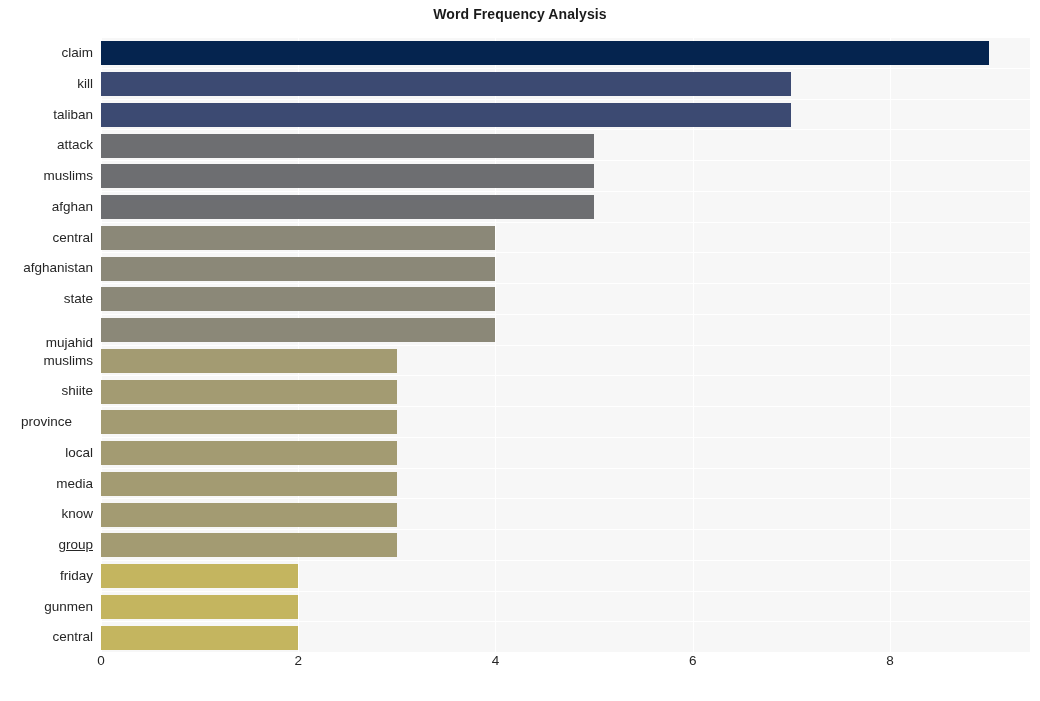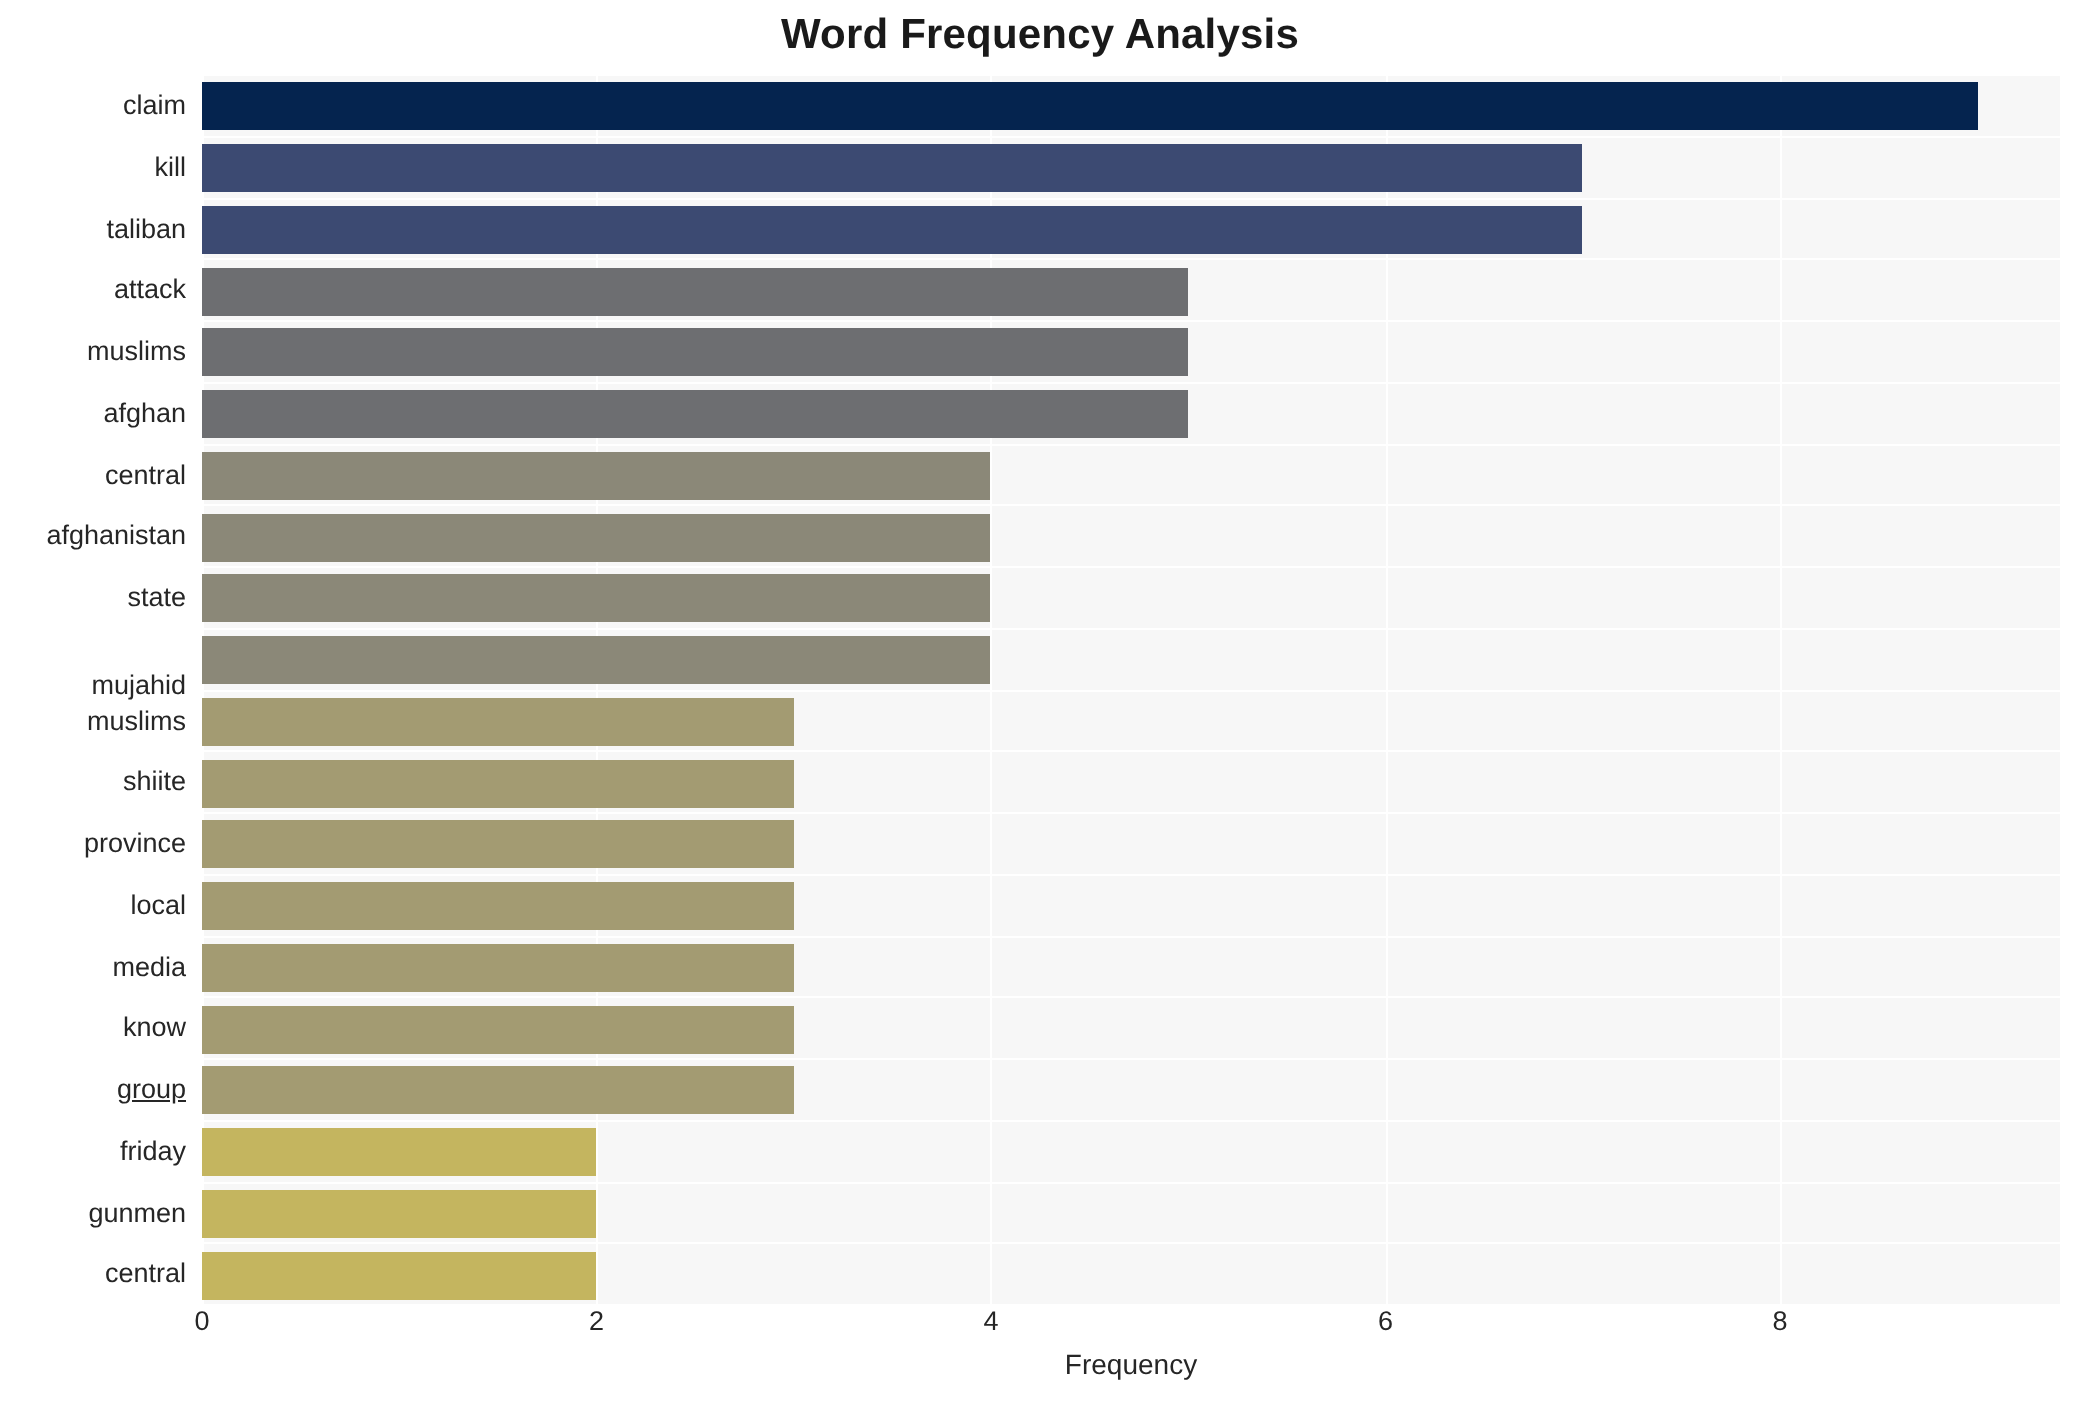--- a/index.html
+++ b/index.html
@@ -21,21 +21,21 @@
     background: #ffffff;
   }
 
   
   #chart-title {
     position: absolute;
     left: 0;
     top: 6px;
     width: 1040px;
     text-align: center;
-    font-size: 21px;
+    font-size: 14px;
     font-weight: bold;
     color: #1a1a1a;
     letter-spacing: 0.1px;
   }
 
   
   #plot-area {
     position: absolute;
     left: 101px;
     top: 38px;
@@ -139,21 +139,21 @@
       <div class="y-label" style="top: 61.5px; height: 30.75px; line-height: 30.75px;">taliban</div>
       <div class="y-label" style="top: 92.25px; height: 30.75px; line-height: 30.75px;">attack</div>
       <div class="y-label" style="top: 123px; height: 30.75px; line-height: 30.75px;">muslims</div>
       <div class="y-label" style="top: 153.75px; height: 30.75px; line-height: 30.75px;">afghan</div>
       <div class="y-label" style="top: 184.5px; height: 30.75px; line-height: 30.75px;">central</div>
       <div class="y-label" style="top: 215.25px; height: 30.75px; line-height: 30.75px;">afghanistan</div>
       <div class="y-label" style="top: 246px; height: 30.75px; line-height: 30.75px;">state</div>
       <div class="y-label" style="top: 290px; height: 30.75px; line-height: 30.75px;">mujahid</div>
       <div class="y-label" style="top: 307.5px; height: 30.75px; line-height: 30.75px;">muslims</div>
       <div class="y-label" style="top: 338.25px; height: 30.75px; line-height: 30.75px;">shiite</div>
-      <div class="y-label" style="top: 369px; height: 30.75px; line-height: 30.75px;">province</div>
+      <div class="y-label" style="top: 369px; height: 30.75px; line-height: 30.75px; text-align: center;">province</div>
       <div class="y-label" style="top: 399.75px; height: 30.75px; line-height: 30.75px;">local</div>
       <div class="y-label" style="top: 430.5px; height: 30.75px; line-height: 30.75px;">media</div>
       <div class="y-label" style="top: 461.25px; height: 30.75px; line-height: 30.75px;">know</div>
       <div class="y-label" style="top: 492px; height: 30.75px; line-height: 30.75px; text-decoration: underline;">group</div>
       <div class="y-label" style="top: 522.75px; height: 30.75px; line-height: 30.75px;">friday</div>
       <div class="y-label" style="top: 553.5px; height: 30.75px; line-height: 30.75px;">gunmen</div>
       <div class="y-label" style="top: 584.25px; height: 30.75px; line-height: 30.75px;">central</div>
     </div>
 
   <div id="plot-area">
@@ -249,15 +249,14 @@
   </div>
 
   <div id="x-ticks">
       <div class="x-tick" style="left: 101px;">0</div>
       <div class="x-tick" style="left: 298.24px;">2</div>
       <div class="x-tick" style="left: 495.48px;">4</div>
       <div class="x-tick" style="left: 692.72px;">6</div>
       <div class="x-tick" style="left: 889.96px;">8</div>
     </div>
 
-  <div id="x-axis-title">Frequency</div>
 
 </div>
 
 </body></html>

